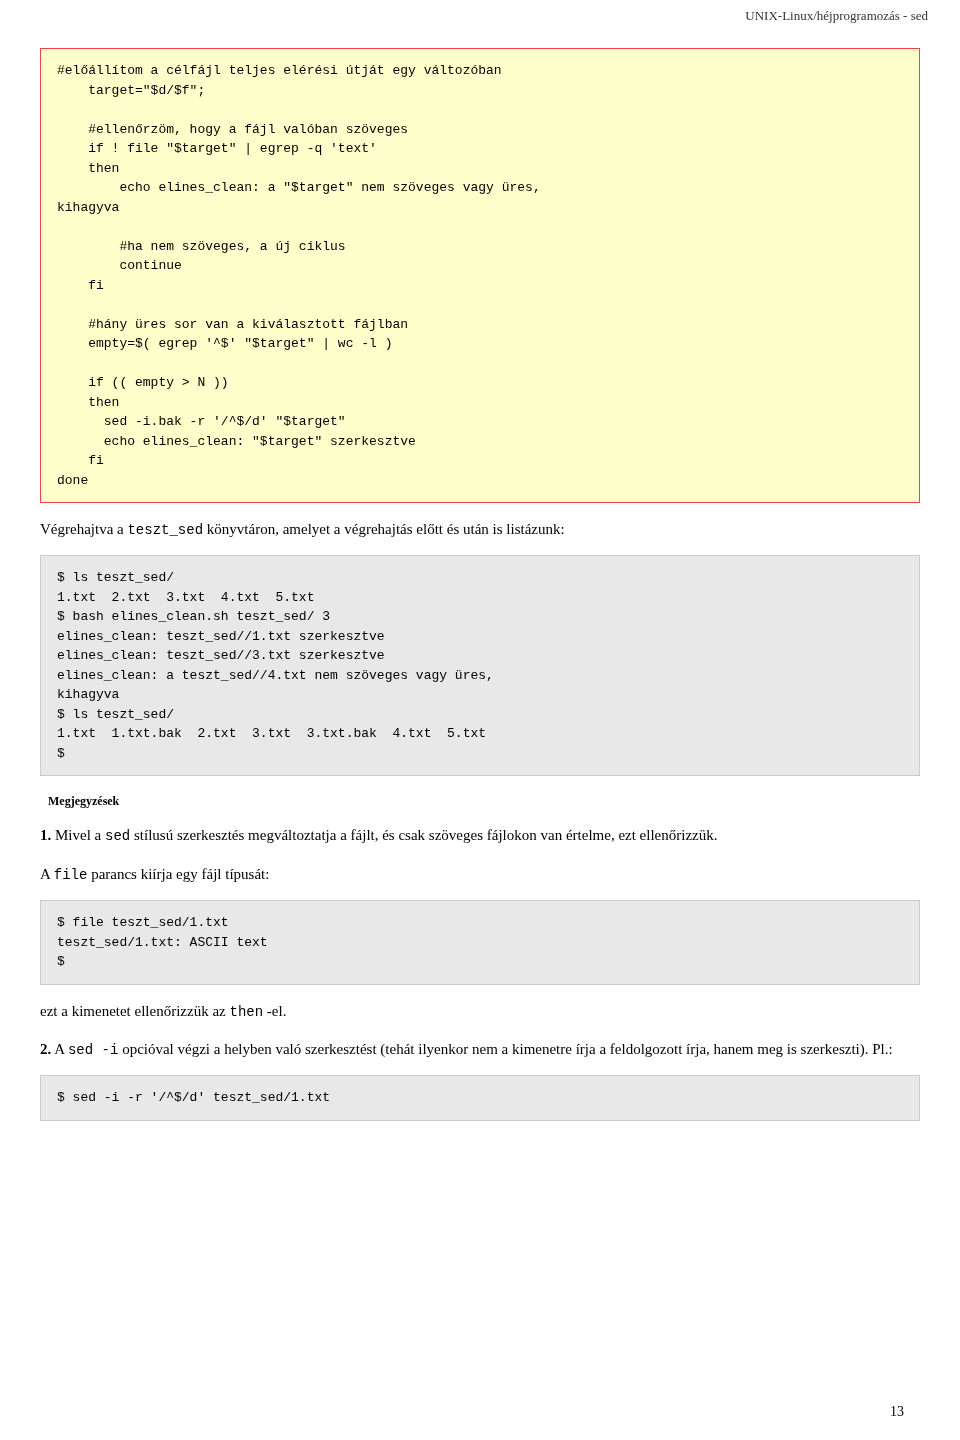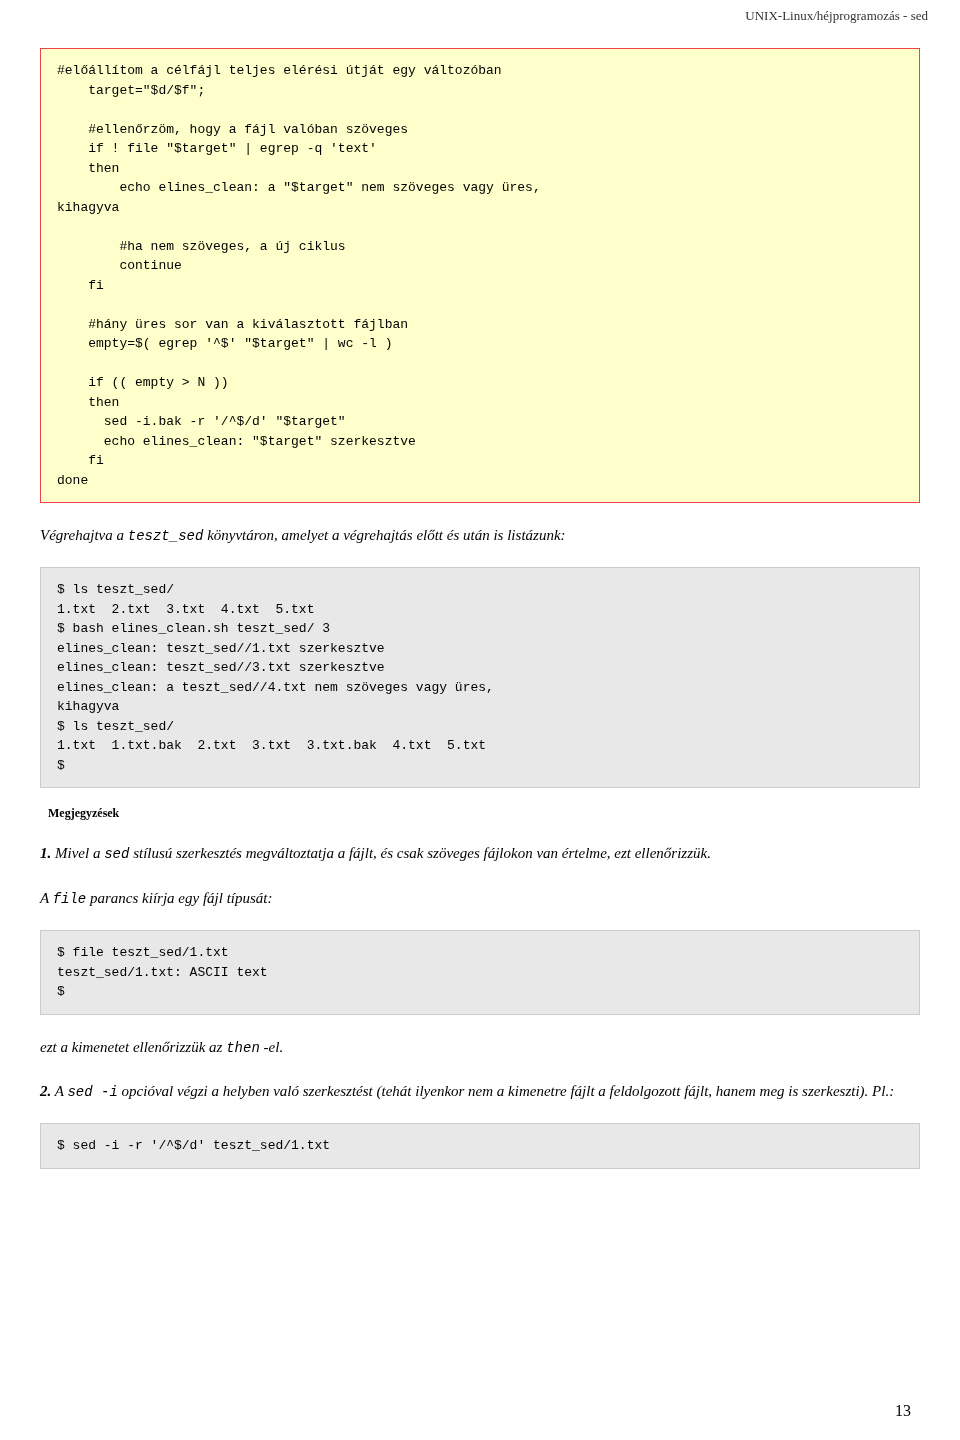--- a/index.html
+++ b/index.html
@@ -48,41 +48,40 @@
       font-family: Liberation Mono, monospace;
       font-size: 13px;
       padding: 12px 16px;
       margin: 10px 0;
       white-space: pre;
       line-height: 1.5;
       color: #000;
     }
 
     .text-block {
-      margin: 20px 0;
+      margin: 14px 0;
       line-height: 1.6;
-      font-style: italic;
     }
 
     code.inline {
       font-family: 'Courier New', Courier, monospace;
       font-size: 14px;
     }
 
     .section-title {
       font-weight: bold;
       font-size: 12px;
       margin: 18px 0 8px 8px;
     }
 
     .page-footer {
       position: absolute;
       bottom: 20px;
-      right: 49px;
-      font-size: 16px;
+      right: 56px;
+      font-size: 14px;
       color: #000;
     }
 
     .note-number {
       font-weight: bold;
     }
   </style>
 </head>
 <body>
 
@@ -154,21 +153,21 @@
   <div class="text-block">
     <span>ezt a kimenetet ellenőrizzük az</span>
     <code class="inline">then</code>
     <span>-el.</span>
   </div>
 
   <div class="text-block">
     <span class="note-number">2.</span>
     <span>A</span>
     <code class="inline">sed -i</code>
-    <span>opcióval végzi a helyben való szerkesztést (tehát ilyenkor nem a kimenetre fájlt a feldolgozott fájlt, hanem meg is szerkeszti). Pl.:</span>
+    <span>opcióval végzi a helyben való szerkesztést (tehát ilyenkor nem a kimenetre írja a feldolgozott írja, hanem meg is szerkeszti). Pl.:</span>
   </div>
 
   <div class="code-block-gray">$ sed -i -r '/^$/d' teszt_sed/1.txt</div>
 
 </div>
 
 <div class="page-footer">
   <span>13</span>
 </div>
 

